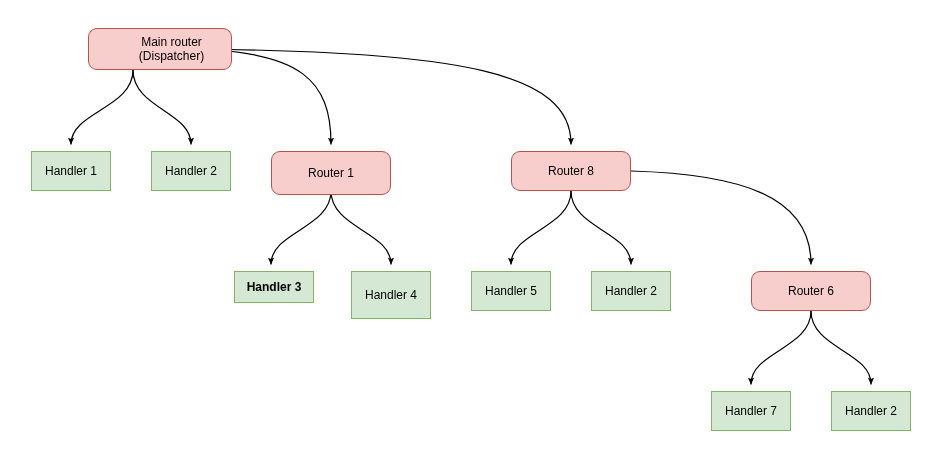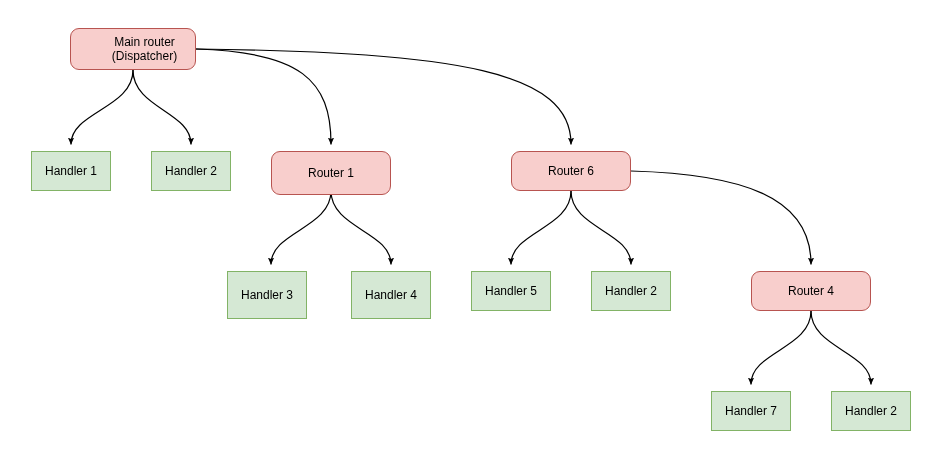--- a/index.html
+++ b/index.html
@@ -72,27 +72,27 @@
         <path d="M 331 191 C 331 228 271 232 271 264" fill="none" stroke="#000000" stroke-width="1.2" stroke-linecap="round" marker-end="url(#arrowhead)"></path>
         <path d="M 331 191 C 331 228 391 232 391 264" fill="none" stroke="#000000" stroke-width="1.2" stroke-linecap="round" marker-end="url(#arrowhead)"></path>
         <path d="M 571 191 C 571 228 511 232 511 264" fill="none" stroke="#000000" stroke-width="1.2" stroke-linecap="round" marker-end="url(#arrowhead)"></path>
         <path d="M 571 191 C 571 228 631 232 631 264" fill="none" stroke="#000000" stroke-width="1.2" stroke-linecap="round" marker-end="url(#arrowhead)"></path>
         <path d="M 631 171 C 740 174 811 196 811 264" fill="none" stroke="#000000" stroke-width="1.2" stroke-linecap="round" marker-end="url(#arrowhead)"></path>
         <path d="M 811 311 C 811 348 751 352 751 384" fill="none" stroke="#000000" stroke-width="1.2" stroke-linecap="round" marker-end="url(#arrowhead)"></path>
         <path d="M 811 311 C 811 348 871 352 871 384" fill="none" stroke="#000000" stroke-width="1.2" stroke-linecap="round" marker-end="url(#arrowhead)"></path>
       </g>
   </svg>
   <div id="nodes-layer">
-      <div class="node node-router" style="left: 70px; top: 28px; width: 126px; height: 42px; padding-left: 23px;"><span class="node-label">Main router
+      <div class="node node-router" style="left: 88px; top: 28px; width: 144px; height: 42px; padding-left: 23px;"><span class="node-label">Main router
 (Dispatcher)</span></div>
       <div class="node node-handler" style="left: 31px; top: 151px; width: 80px; height: 40px; justify-content: center;"><span class="node-label">Handler 1</span></div>
       <div class="node node-handler" style="left: 151px; top: 151px; width: 80px; height: 40px;"><span class="node-label">Handler 2</span></div>
       <div class="node node-router" style="left: 271px; top: 151px; width: 120px; height: 44px;"><span class="node-label">Router 1</span></div>
-      <div class="node node-router" style="left: 511px; top: 151px; width: 120px; height: 40px;"><span class="node-label">Router 6</span></div>
-      <div class="node node-handler" style="left: 227px; top: 271px; width: 80px; height: 48px;"><span class="node-label">Handler 3</span></div>
+      <div class="node node-router" style="left: 511px; top: 151px; width: 120px; height: 40px;"><span class="node-label">Router 8</span></div>
+      <div class="node node-handler" style="left: 234px; top: 271px; width: 80px; height: 32px; font-weight: bold;"><span class="node-label">Handler 3</span></div>
       <div class="node node-handler" style="left: 351px; top: 271px; width: 80px; height: 48px;"><span class="node-label">Handler 4</span></div>
       <div class="node node-handler" style="left: 471px; top: 271px; width: 80px; height: 40px;"><span class="node-label">Handler 5</span></div>
       <div class="node node-handler" style="left: 591px; top: 271px; width: 80px; height: 40px;"><span class="node-label">Handler 2</span></div>
-      <div class="node node-router" style="left: 751px; top: 271px; width: 120px; height: 40px;"><span class="node-label">Router 4</span></div>
+      <div class="node node-router" style="left: 751px; top: 271px; width: 120px; height: 40px;"><span class="node-label">Router 6</span></div>
       <div class="node node-handler" style="left: 711px; top: 391px; width: 80px; height: 40px;"><span class="node-label">Handler 7</span></div>
       <div class="node node-handler" style="left: 831px; top: 391px; width: 80px; height: 40px;"><span class="node-label">Handler 2</span></div>
     </div>
 </div>
 
 </body></html>

